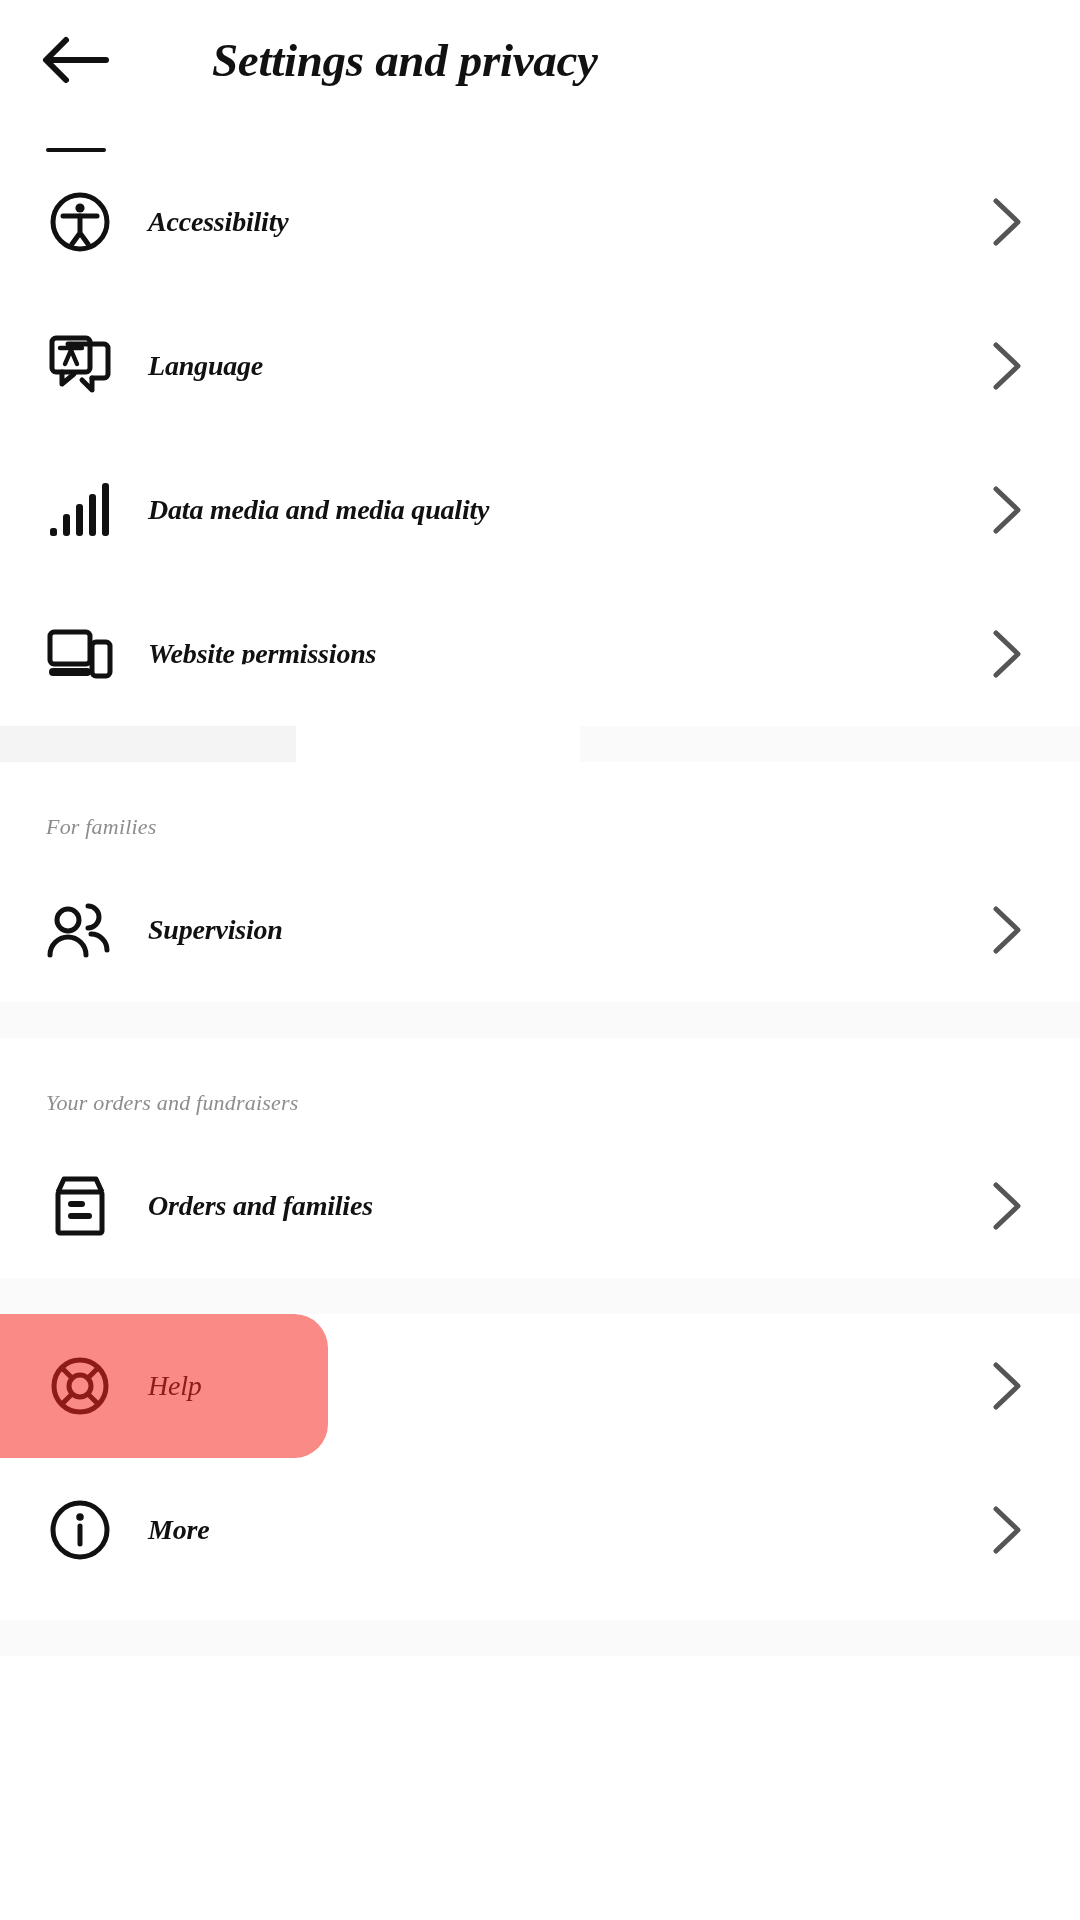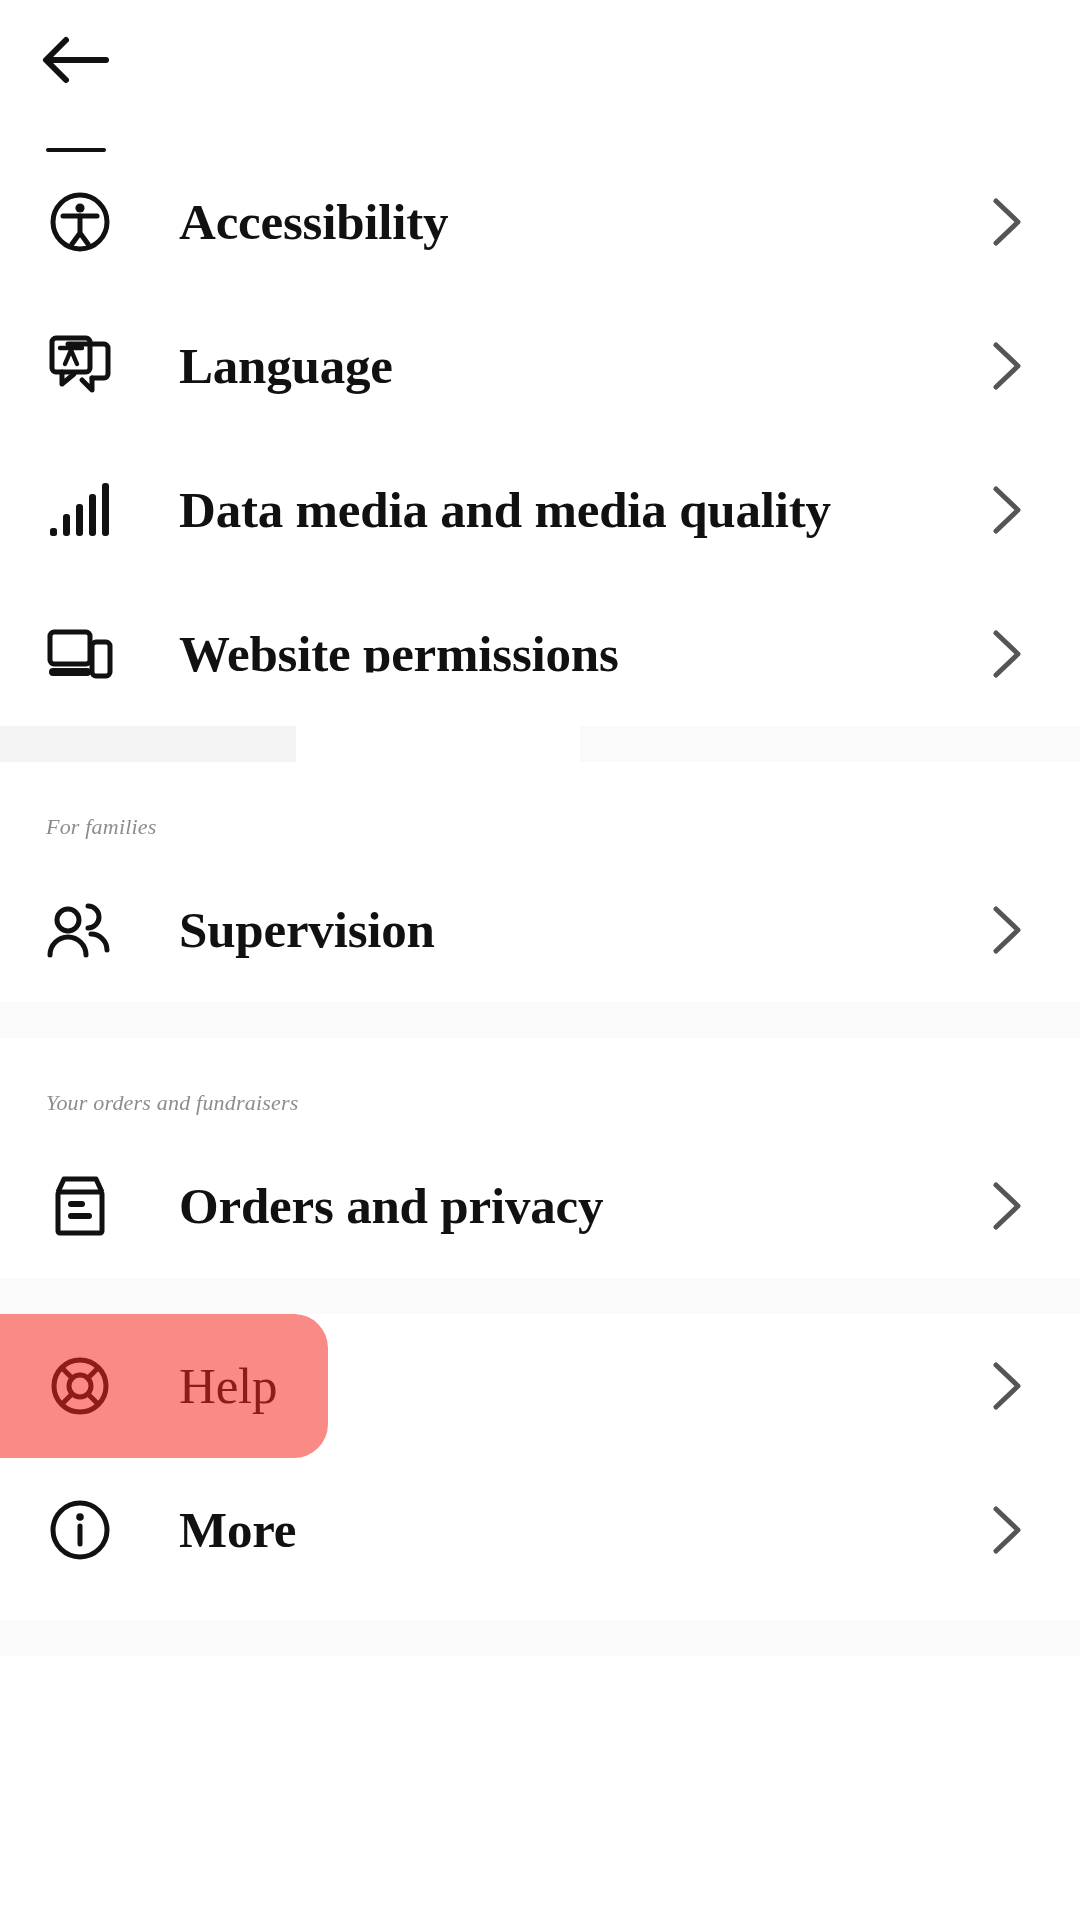--- a/index.html
+++ b/index.html
@@ -36,22 +36,22 @@
     height:144px; padding-left:46px; padding-right:36px;
     background:transparent;
   }
   .row-icon {
     width:68px; min-width:68px; height:68px;
     display:flex; align-items:center; justify-content:center;
     color:#111;
   }
   .row-icon svg { display:block; }
   .row-label {
-    margin-left:65px;
-    font-size:51px; font-weight:700; 
+    margin-left:34px;
+    font-size:28px; font-weight:700; font-style:italic;
     color:#111; white-space:nowrap; letter-spacing:-0.2px;
   }
   .row-chev {
     position:absolute; right:56px; top:50%;
     transform:translateY(-50%);
     width:34px; height:52px; color:#555;
   }
   .row-chev svg { display:block; }
 
   
@@ -91,20 +91,21 @@
 
 <div class="screen">
 
   <div class="header">
     <div class="back-btn">
       <svg width="70" height="52" viewBox="0 0 70 52" aria-hidden="true">
         <path d="M8 26 L66 26" stroke="#111" stroke-width="6" stroke-linecap="round" fill="none"></path>
         <path d="M26 6 L6 26 L26 46" stroke="#111" stroke-width="6" stroke-linecap="round" stroke-linejoin="round" fill="none"></path>
       </svg>
     </div>
+    <div class="page-title">Settings and privacy</div>
     <div class="header-dash"></div>
   </div>
 
   <div>
 
     <div class="row">
       <span class="row-icon">
         <svg width="62" height="62" viewBox="0 0 62 62">
           <circle cx="31" cy="31" r="27" fill="none" stroke="#111" stroke-width="5"></circle>
           <circle cx="31" cy="17" r="4.6" fill="#111"></circle>
@@ -207,21 +208,21 @@
 
     <div class="row">
       <span class="row-icon">
         <svg width="60" height="64" viewBox="0 0 60 64">
           <path d="M8 18 L14 5 H46 L52 18" fill="none" stroke="#111" stroke-width="5" stroke-linejoin="round"></path>
           <rect x="8" y="18" width="44" height="41" rx="2" fill="none" stroke="#111" stroke-width="5"></rect>
           <rect x="18" y="27" width="17" height="6" rx="3" fill="#111"></rect>
           <rect x="18" y="39" width="24" height="6" rx="3" fill="#111"></rect>
         </svg>
       </span>
-      <span class="row-label">Orders and privacy</span>
+      <span class="row-label">Orders and families</span>
       <span class="row-chev">
         <svg width="34" height="52" viewBox="0 0 34 52">
           <path d="M6 5 L28 26 L6 47" stroke="#555" stroke-width="5" fill="none" stroke-linecap="round" stroke-linejoin="round"></path>
         </svg>
       </span>
     </div>
   </div>
 
   <div class="divider"></div>
 

